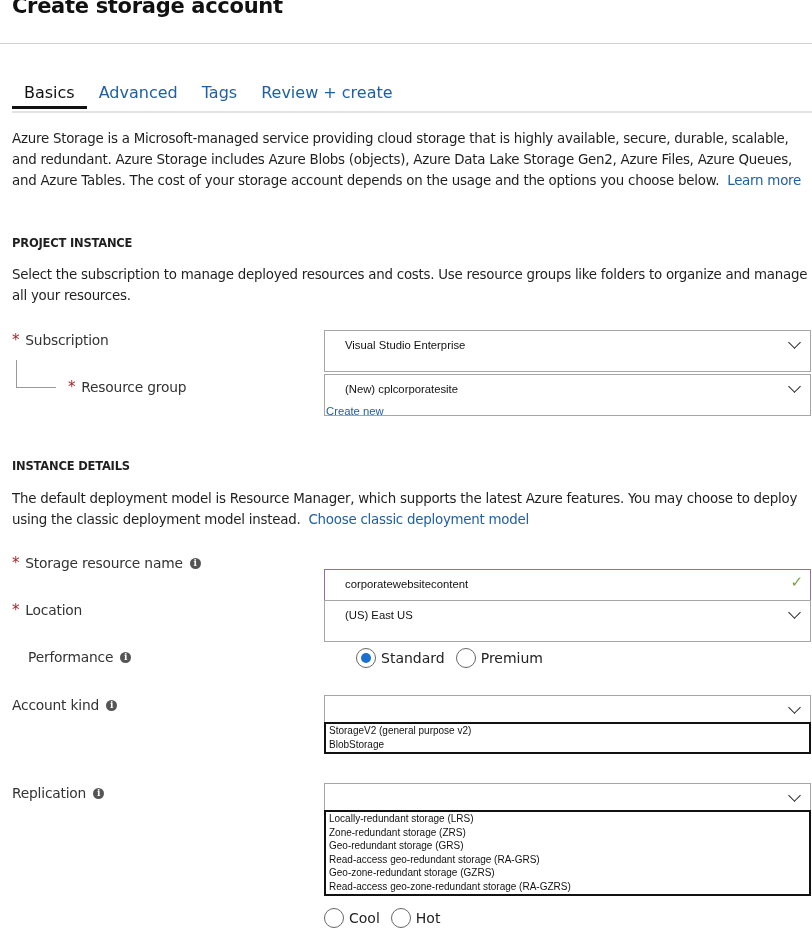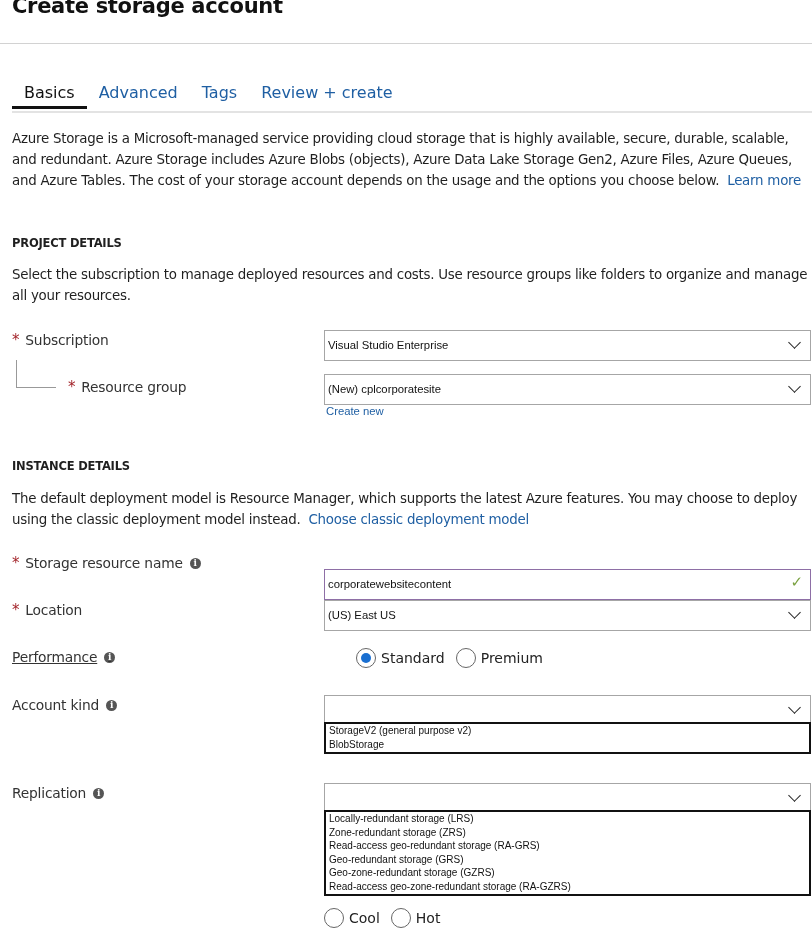--- a/index.html
+++ b/index.html
@@ -16,21 +16,21 @@
   .tab.active { color: #111; border-bottom: 3px solid #111; }
   .tab-rule { left: 12px; top: 111px; width: 800px; height: 2px; background: #e3e3e3; }
   .para { left: 12px; font-size: 13.4px; line-height: 21px; color: #1f1f1f; width: 798px; letter-spacing: -0.25px; }
   .link { color: #1f5fa3; cursor: pointer; }
   .section { left: 12px; font-size: 11.5px; font-weight: bold; color: #1f1f1f; letter-spacing: -0.2px; }
   .label { font-size: 13.8px; color: #333; letter-spacing: -0.2px; display: flex; align-items: center; }
   .req { color: #a4262c; margin-right: 6px; font-size: 15px; }
   .info { display: inline-block; width: 11px; height: 11px; border-radius: 50%; background: #555; color: #fff; font-size: 9px; font-weight: bold; text-align: center; line-height: 11px; margin-left: 7px; font-family: "DejaVu Serif", serif; }
   .tree-line { left: 16px; top: 360px; width: 1px; height: 28px; background: #999; }
   .tree-h { left: 16px; top: 387px; width: 40px; height: 1px; background: #999; }
-  .select { left: 324px; width: 487px; height: 31px; border: 1px solid #a6a6a6; box-sizing: border-box; background: #fff; font-family: "Liberation Sans", sans-serif; font-size: 11.3px; color: #111; padding: 8px 0 0 3px; cursor: pointer; }
+  .select { left: 324px; width: 487px; height: 42px; border: 1px solid #a6a6a6; box-sizing: border-box; background: #fff; font-family: "Liberation Sans", sans-serif; font-size: 11.3px; color: #111; padding: 8px 0 0 20px; cursor: pointer; }
   .select.purple { border-color: #8e6fa6; }
   .chev { position: absolute; right: 11px; top: 7px; width: 8px; height: 8px; border-right: 1.5px solid #222; border-bottom: 1.5px solid #222; transform: rotate(45deg); }
   .check { position: absolute; right: 7px; top: 3px; color: #7aa140; font-size: 15px; }
   .create-new { left: 326px; top: 405px; font-family: "Liberation Sans", sans-serif; font-size: 11.3px; color: #1f5fa3; cursor: pointer; }
   .radio-row { left: 324px; display: flex; align-items: center; font-size: 14px; color: #222; }
   .radio { width: 20px; height: 20px; border: 1px solid #666; border-radius: 50%; box-sizing: border-box; position: relative; margin-right: 5px; background: #fff; cursor: pointer; }
   .radio.checked::after { content: ""; position: absolute; left: 4px; top: 4px; width: 10px; height: 10px; border-radius: 50%; background: #1a6fd1; }
   .radio-label { margin-right: 11px; cursor: pointer; }
   .listbox { left: 324px; width: 487px; border: 2px solid #111; box-sizing: border-box; background: #fff; font-family: "Liberation Sans", sans-serif; font-size: 10px; line-height: 13.5px; color: #111; padding: 0 0 1px 3px; }
   .listbox div { cursor: pointer; }
@@ -46,21 +46,21 @@
   <div class="tab">Advanced</div>
   <div class="tab">Tags</div>
   <div class="tab">Review + create</div>
 </div>
 <div class="abs tab-rule"></div>
 
 <div class="abs para" style="top:128px;">
   <span>Azure Storage is a Microsoft-managed service providing cloud storage that is highly available, secure, durable, scalable, and redundant. Azure Storage includes Azure Blobs (objects), Azure Data Lake Storage Gen2, Azure Files, Azure Queues, and Azure Tables. The cost of your storage account depends on the usage and the options you choose below.</span>&nbsp;&nbsp;<span class="link">Learn more</span>
 </div>
 
-<div class="abs section" style="top:236px;">PROJECT DETAILS</div>
+<div class="abs section" style="top:236px;">PROJECT INSTANCE</div>
 <div class="abs para" style="top:264px;">Select the subscription to manage deployed resources and costs. Use resource groups like folders to organize and manage all your resources.</div>
 
 <div class="abs label" style="left:12px; top:331px;">
   <span class="req">*</span>
   <span>Subscription</span>
 </div>
 <div class="abs select" style="top:330px;">
   <span>Visual Studio Enterprise</span>
   <span class="chev"></span>
 </div>
@@ -94,21 +94,21 @@
 
 <div class="abs label" style="left:12px; top:601px;">
   <span class="req">*</span>
   <span>Location</span>
 </div>
 <div class="abs select" style="top:600px;">
   <span>(US) East US</span>
   <span class="chev"></span>
 </div>
 
-<div class="abs label" style="left:12px; top:649px;text-decoration:underline;">
+<div class="abs label" style="left:28px; top:649px;">
   <span>Performance</span>
   <span class="info">i</span>
 </div>
 <div class="abs radio-row" style="top:648px;padding-left:32px;">
   <span class="radio checked"></span>
   <span class="radio-label">Standard</span>
   <span class="radio"></span>
   <span class="radio-label">Premium</span>
 </div>
 
@@ -129,22 +129,22 @@
   <span>Replication</span>
   <span class="info">i</span>
 </div>
 <div class="abs select" style="top:783px;">
   <span></span>
   <span class="chev"></span>
 </div>
 <div class="abs listbox" style="top:810px;">
   <div>Locally-redundant storage (LRS)</div>
   <div>Zone-redundant storage (ZRS)</div>
+  <div>Geo-redundant storage (GRS)</div>
   <div>Read-access geo-redundant storage (RA-GRS)</div>
-  <div>Geo-redundant storage (GRS)</div>
   <div>Geo-zone-redundant storage (GZRS)</div>
   <div>Read-access geo-zone-redundant storage (RA-GZRS)</div>
 </div>
 
 <div class="abs label" style="left:12px; top:960px;">
   <span>Access tier (default)</span>
   <span class="info">i</span>
 </div>
 <div class="abs radio-row" style="top:908px;">
   <span class="radio"></span>

